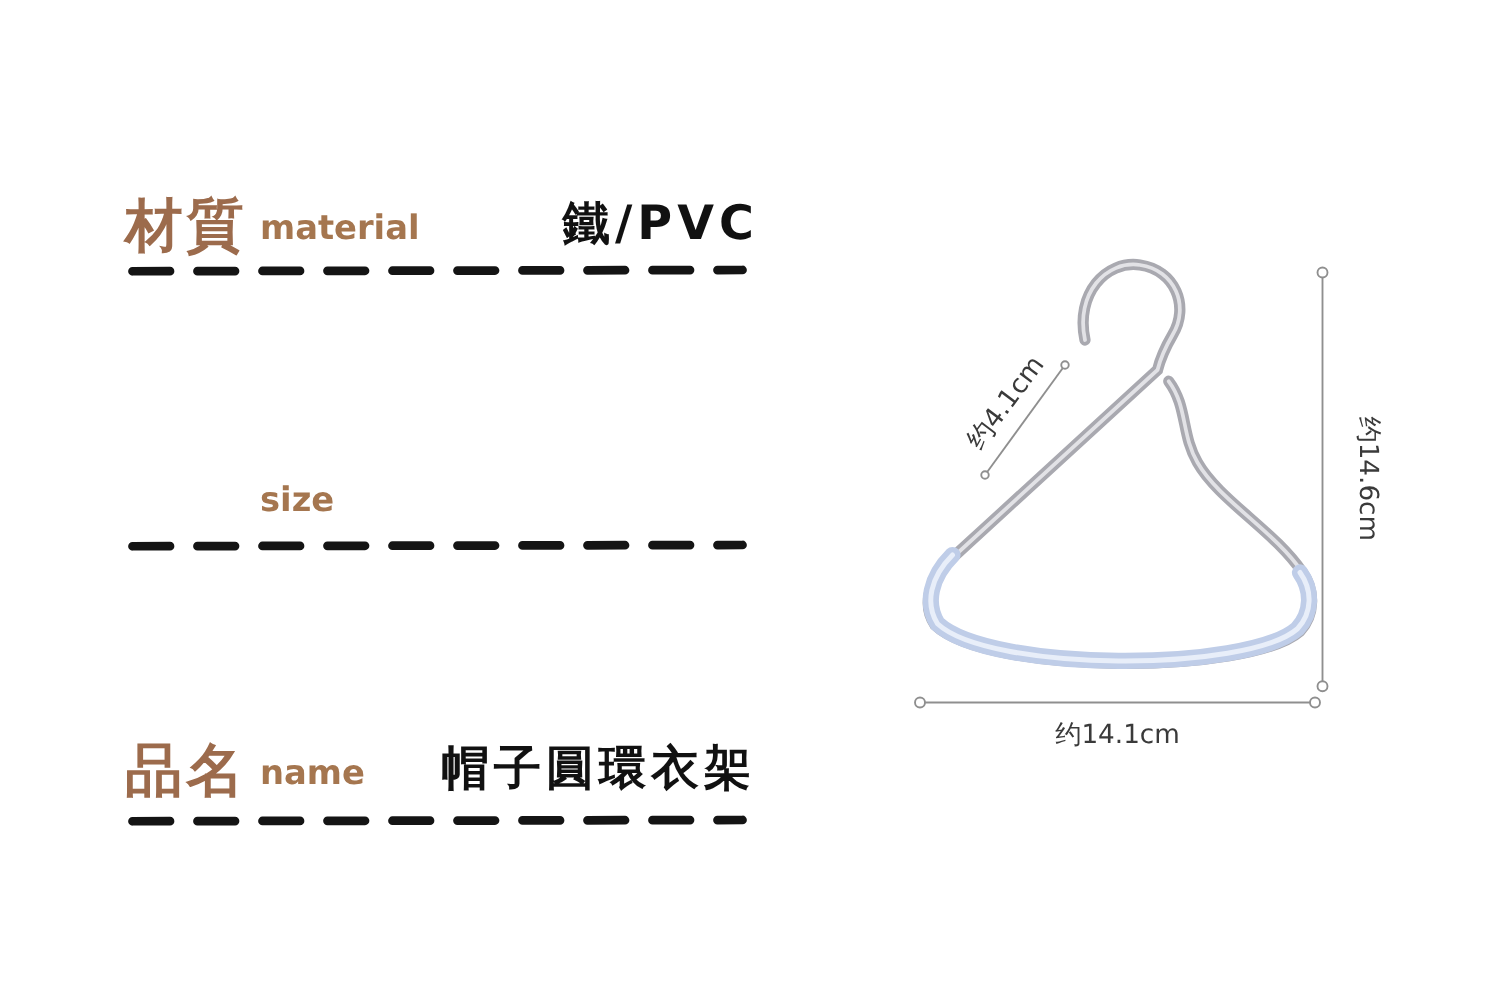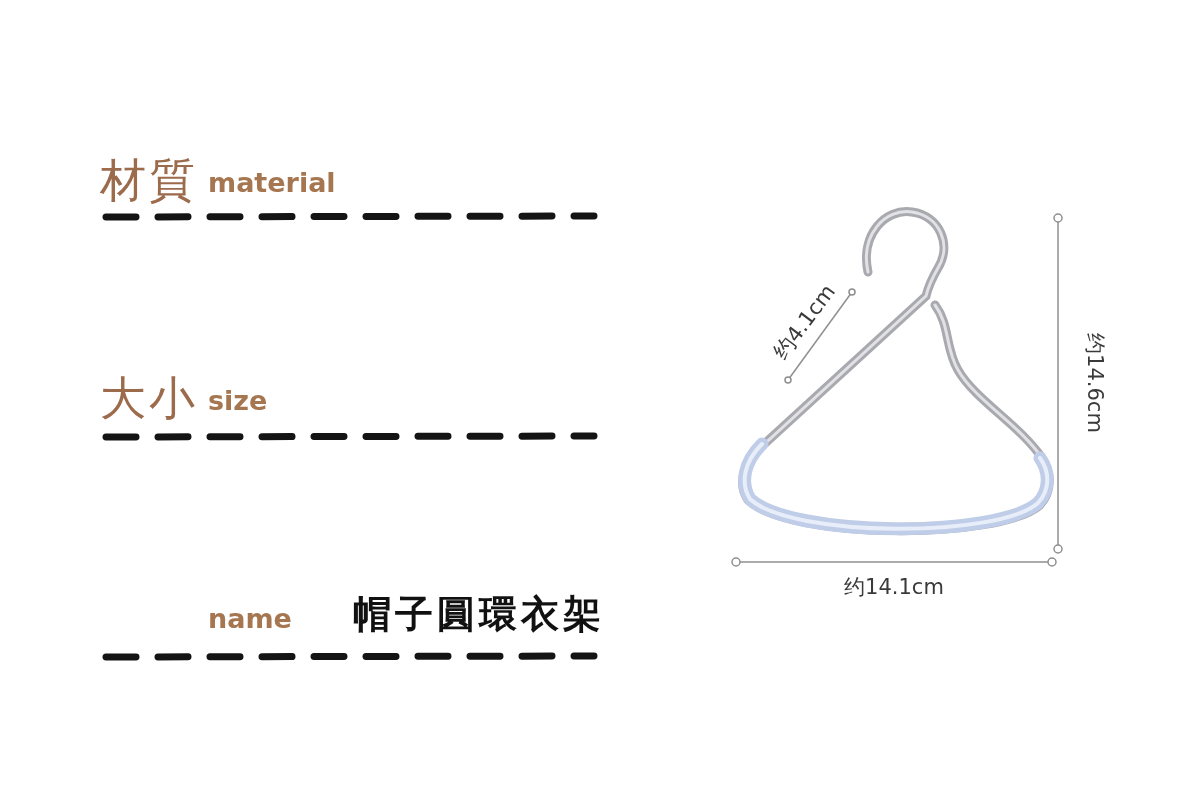--- a/index.html
+++ b/index.html
@@ -3,21 +3,21 @@
 <meta charset="utf-8">
 <style>
   html,body{margin:0;padding:0;}
   body{
     width:1200px;height:800px;background:#ffffff;position:relative;overflow:hidden;
     font-family:"DejaVu Sans","Liberation Sans",sans-serif;
   }
   .spec-row{position:absolute;left:100px;width:560px;height:64px;}
   .cn-label{
     position:absolute;left:0;top:0;
-    font-size:46px;font-weight:normal;color:#9c6b4c;letter-spacing:3px;white-space:nowrap;
+    font-size:46px;font-weight:bold;color:#9c6b4c;letter-spacing:3px;white-space:nowrap;
   }
   .en-label{
     position:absolute;left:108px;top:17px;
     font-size:27px;font-weight:600;color:#a5764f;white-space:nowrap;
   }
   .value{
     position:absolute;top:3px;
     font-size:38px;font-weight:bold;color:#111111;letter-spacing:4px;white-space:nowrap;
   }
   .row-material{top:150px;}
@@ -32,34 +32,35 @@
   .dash-3{top:648px;}
   .diagram{position:absolute;left:700px;top:190px;width:480px;height:430px;}
   .dim-text{font-size:21px;fill:#3a3a3a;font-weight:500;}
 </style>
 </head>
 <body>
 
 <div class="spec-row row-material">
   <span class="cn-label">材質</span>
   <span class="en-label">material</span>
+  <span class="value">鐵/PVC</span>
 </div>
 <svg class="dash dash-1" viewBox="0 0 500 18">
   <line x1="6" y1="9" x2="494" y2="8" stroke="#141414" stroke-width="7" stroke-linecap="round" stroke-dasharray="30 22"></line>
 </svg>
 
 <div class="spec-row row-size">
-  <span class="cn-label">大小</span>
   <span class="en-label">size</span>
 </div>
 <svg class="dash dash-2" viewBox="0 0 500 18">
   <line x1="6" y1="9" x2="494" y2="8" stroke="#141414" stroke-width="7" stroke-linecap="round" stroke-dasharray="30 22"></line>
 </svg>
 
 <div class="spec-row row-name">
+  <span class="cn-label">品名</span>
   <span class="en-label">name</span>
   <span class="value">帽子圓環衣架</span>
 </div>
 <svg class="dash dash-3" viewBox="0 0 500 18">
   <line x1="6" y1="9" x2="494" y2="8" stroke="#141414" stroke-width="7" stroke-linecap="round" stroke-dasharray="30 22"></line>
 </svg>
 
 <svg class="diagram" viewBox="0 0 480 430">
 
   <g>

